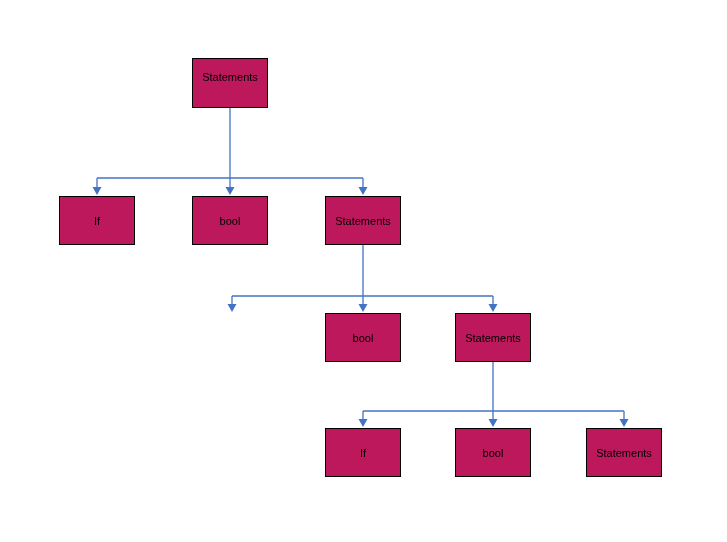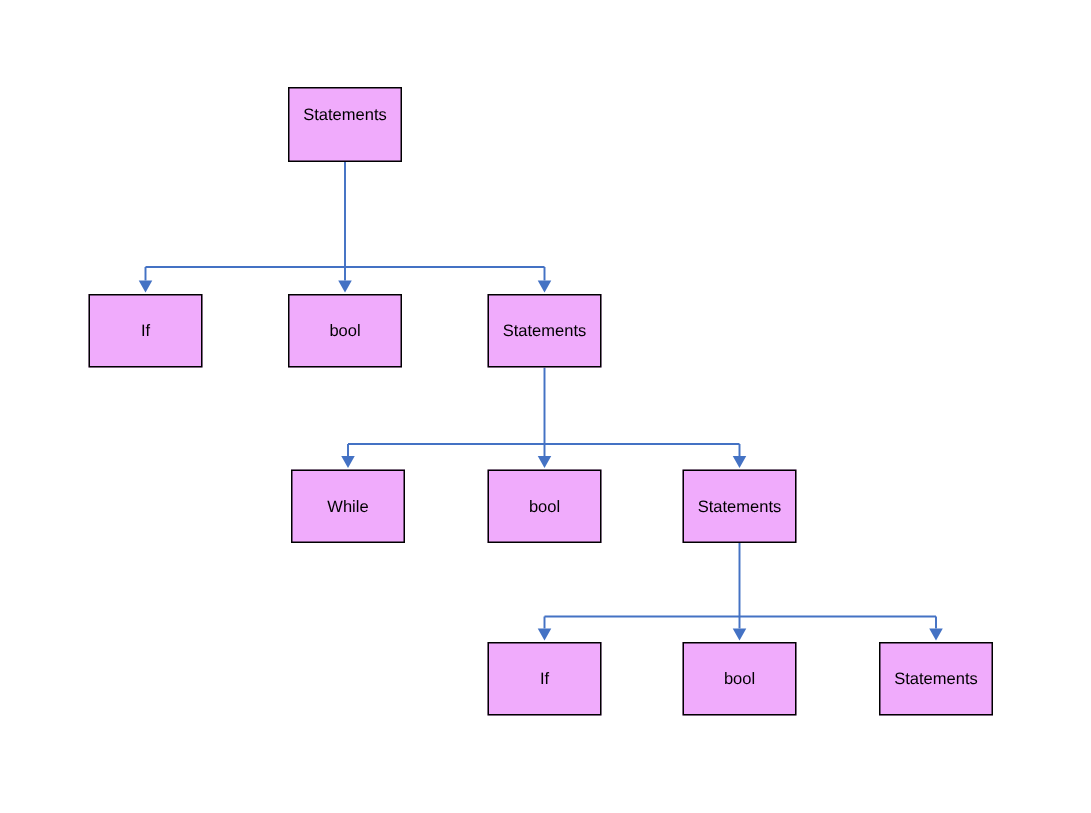--- a/index.html
+++ b/index.html
@@ -28,21 +28,21 @@
     stroke-width: 1.3;
   }
   .connector-layer polygon {
     fill: #4472C4;
     stroke: none;
   }
   .node {
     position: absolute;
     width: 76px;
     height: 49px;
-    background: #f0abfc;
+    background: #be185d;
     border: 1px solid #000000;
     display: flex;
     align-items: center;
     justify-content: center;
     box-sizing: border-box;
   }
   .node-label {
     font-size: 11px;
     color: #000000;
     white-space: nowrap;
@@ -97,23 +97,20 @@
   <div class="node" style="left:59px; top:196px;">
     <span class="node-label">If</span>
   </div>
   <div class="node" style="left:192px; top:196px;">
     <span class="node-label">bool</span>
   </div>
   <div class="node" style="left:325px; top:196px;">
     <span class="node-label">Statements</span>
   </div>
 
-  <div class="node" style="left:194px; top:313px;">
-    <span class="node-label">While</span>
-  </div>
   <div class="node" style="left:325px; top:313px;">
     <span class="node-label">bool</span>
   </div>
   <div class="node" style="left:455px; top:313px;">
     <span class="node-label">Statements</span>
   </div>
 
   <div class="node" style="left:325px; top:428px;">
     <span class="node-label">If</span>
   </div>

